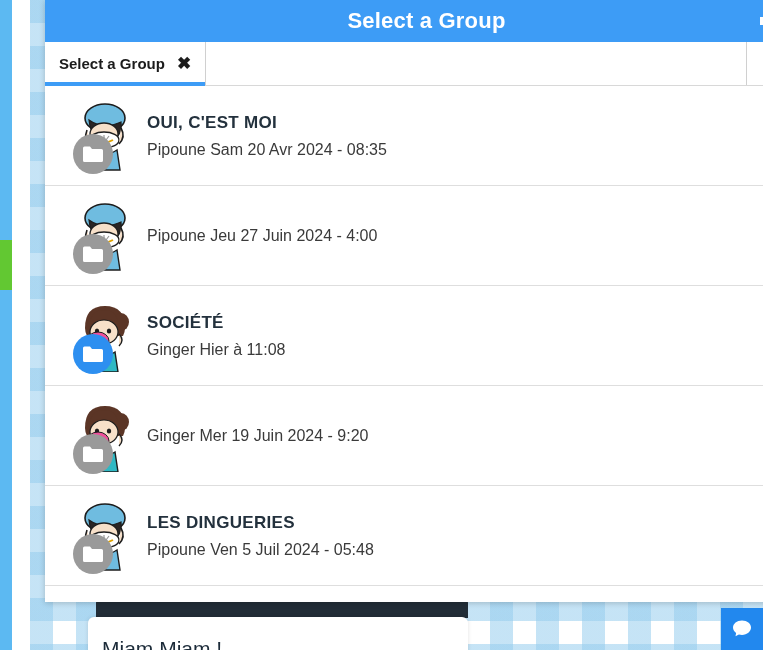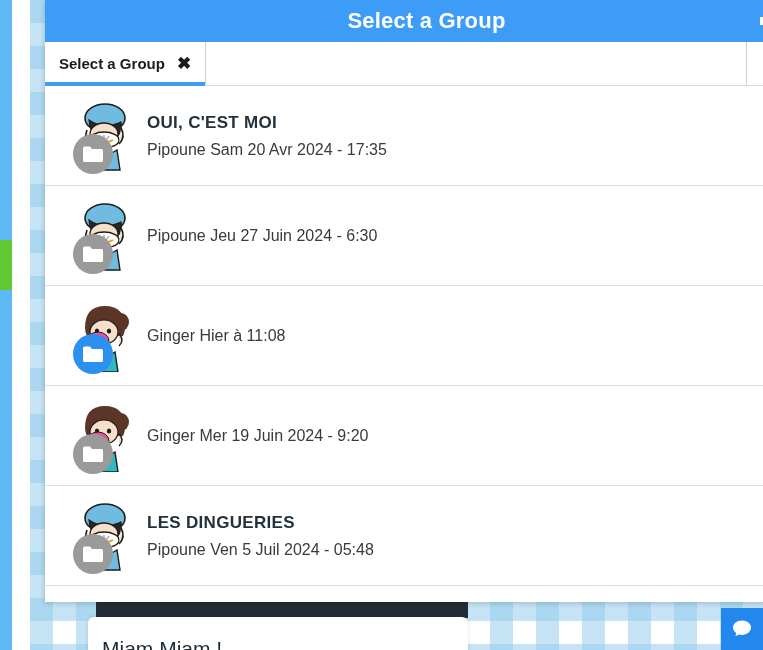--- a/index.html
+++ b/index.html
@@ -228,21 +228,21 @@
               <path d="M18 50 q12 8 24 0 l3 20 h-30z" fill="#6fbce0" stroke="#1d1d1d" stroke-width="1.4"></path>
             </svg>
             <span class="badge grey">
               <svg width="22" height="18" viewBox="0 0 22 18">
                 <path d="M1 3a1.5 1.5 0 0 1 1.5-1.5h5.5l2 2.5h9.5A1.5 1.5 0 0 1 21 5.5v10A1.5 1.5 0 0 1 19.5 17h-17A1.5 1.5 0 0 1 1 15.5z" fill="#ffffff"></path>
               </svg>
             </span>
           </div>
           <div class="rowtext">
             <div class="rowtitle">OUI, C'EST MOI</div>
-            <div class="rowsub">Pipoune Sam 20 Avr 2024 - 17:35</div>
+            <div class="rowsub">Pipoune Sam 20 Avr 2024 - 08:35</div>
           </div>
         </div>
 
         <div class="row">
           <div class="avatar">
             <svg width="58" height="72" viewBox="0 0 58 72">
               <ellipse cx="30" cy="18" rx="20" ry="14" fill="#6fbce0" stroke="#1d1d1d" stroke-width="1.6"></ellipse>
               <path d="M14 20 q14 10 32 2 q2 16 -14 20 q-16 -2 -18 -22z" fill="#2b2523" stroke="#1d1d1d" stroke-width="1.2"></path>
               <ellipse cx="29" cy="34" rx="14" ry="11" fill="#f7e0c9" stroke="#1d1d1d" stroke-width="1.3"></ellipse>
               <ellipse cx="29" cy="40" rx="15" ry="8" fill="#ffffff" stroke="#1d1d1d" stroke-width="1.4"></ellipse>
@@ -252,21 +252,21 @@
               <path d="M46 28 q5 9 -2 16" stroke="#1d1d1d" stroke-width="1.6" fill="#f7e0c9"></path>
               <path d="M18 50 q12 8 24 0 l3 20 h-30z" fill="#6fbce0" stroke="#1d1d1d" stroke-width="1.4"></path>
             </svg>
             <span class="badge grey">
               <svg width="22" height="18" viewBox="0 0 22 18">
                 <path d="M1 3a1.5 1.5 0 0 1 1.5-1.5h5.5l2 2.5h9.5A1.5 1.5 0 0 1 21 5.5v10A1.5 1.5 0 0 1 19.5 17h-17A1.5 1.5 0 0 1 1 15.5z" fill="#ffffff"></path>
               </svg>
             </span>
           </div>
           <div class="rowtext">
-            <div class="rowsub">Pipoune Jeu 27 Juin 2024 - 6:30</div>
+            <div class="rowsub">Pipoune Jeu 27 Juin 2024 - 4:00</div>
           </div>
         </div>
 
         <div class="row">
           <div class="avatar">
             <svg width="58" height="72" viewBox="0 0 58 72">
               <path d="M10 28 q0 -22 20 -22 q20 0 20 22 q0 4 -2 8 l-36 0 q-2 -4 -2 -8z" fill="#5b3526"></path>
               <ellipse cx="46" cy="22" rx="8" ry="9" fill="#5b3526"></ellipse>
               <ellipse cx="29" cy="32" rx="14" ry="12" fill="#f7e0c9" stroke="#1d1d1d" stroke-width="1.2"></ellipse>
               <path d="M15 22 q14 -6 28 0 q-2 -12 -14 -12 q-12 0 -14 12z" fill="#5b3526"></path>
@@ -277,20 +277,21 @@
               <path d="M44 34 q6 6 0 12" stroke="#1d1d1d" stroke-width="1.4" fill="#f7e0c9"></path>
               <path d="M16 52 q12 8 24 0 l3 20 h-30z" fill="#2fb9c4" stroke="#1d1d1d" stroke-width="1.4"></path>
             </svg>
             <span class="badge blue">
               <svg width="22" height="18" viewBox="0 0 22 18">
                 <path d="M1 3a1.5 1.5 0 0 1 1.5-1.5h5.5l2 2.5h9.5A1.5 1.5 0 0 1 21 5.5v10A1.5 1.5 0 0 1 19.5 17h-17A1.5 1.5 0 0 1 1 15.5z" fill="#ffffff"></path>
               </svg>
             </span>
           </div>
           <div class="rowtext">
+            <div class="rowtitle">SOCIÉTÉ</div>
             <div class="rowsub">Ginger Hier à 11:08</div>
           </div>
         </div>
 
         <div class="row">
           <div class="avatar">
             <svg width="58" height="72" viewBox="0 0 58 72">
               <path d="M10 28 q0 -22 20 -22 q20 0 20 22 q0 4 -2 8 l-36 0 q-2 -4 -2 -8z" fill="#5b3526"></path>
               <ellipse cx="46" cy="22" rx="8" ry="9" fill="#5b3526"></ellipse>
               <ellipse cx="29" cy="32" rx="14" ry="12" fill="#f7e0c9" stroke="#1d1d1d" stroke-width="1.2"></ellipse>

